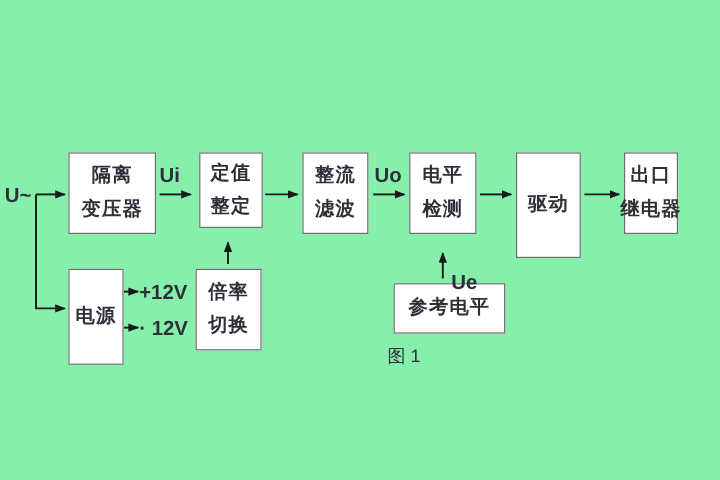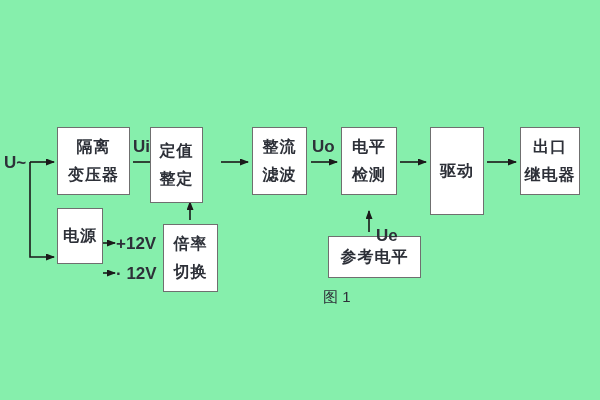--- a/index.html
+++ b/index.html
@@ -76,45 +76,45 @@
     <path d="M103,273 L115,273" stroke="#1a1a1a" stroke-width="1.6" fill="none" marker-end="url(#arr)"></path>
     <path d="M190,220 L190,202" stroke="#1a1a1a" stroke-width="1.6" fill="none" marker-end="url(#arr)"></path>
     <path d="M369,232 L369,211" stroke="#1a1a1a" stroke-width="1.6" fill="none" marker-end="url(#arr)"></path>
   </svg>
 
   <div class="box" style="left:57px; top:127px; width:73px; height:68px;">
     <span>隔离</span>
     <span>变压器</span>
   </div>
 
-  <div class="box" style="left:150px; top:127px; width:53px; height:76px;">
+  <div class="box" style="left:166px; top:127px; width:53px; height:63px;">
     <span>定值</span>
     <span>整定</span>
   </div>
 
   <div class="box" style="left:252px; top:127px; width:55px; height:68px;">
     <span>整流</span>
     <span>滤波</span>
   </div>
 
   <div class="box" style="left:341px; top:127px; width:56px; height:68px;">
     <span>电平</span>
     <span>检测</span>
   </div>
 
   <div class="box" style="left:430px; top:127px; width:54px; height:88px;">
     <span>驱动</span>
   </div>
 
-  <div class="box" style="left:520px; top:127px; width:60px; height:68px;">
+  <div class="box" style="left:520px; top:127px; width:45px; height:68px;">
     <span>出口</span>
     <span>继电器</span>
   </div>
 
-  <div class="box" style="left:57px; top:208px; width:46px; height:56px;text-align:right;">
+  <div class="box" style="left:57px; top:224px; width:46px; height:80px;text-align:right;">
     <span>电源</span>
   </div>
 
   <div class="box" style="left:163px; top:224px; width:55px; height:68px;">
     <span>倍率</span>
     <span>切换</span>
   </div>
 
   <div class="box" style="left:328px; top:236px; width:93px; height:42px;">
     <span>参考电平</span>

